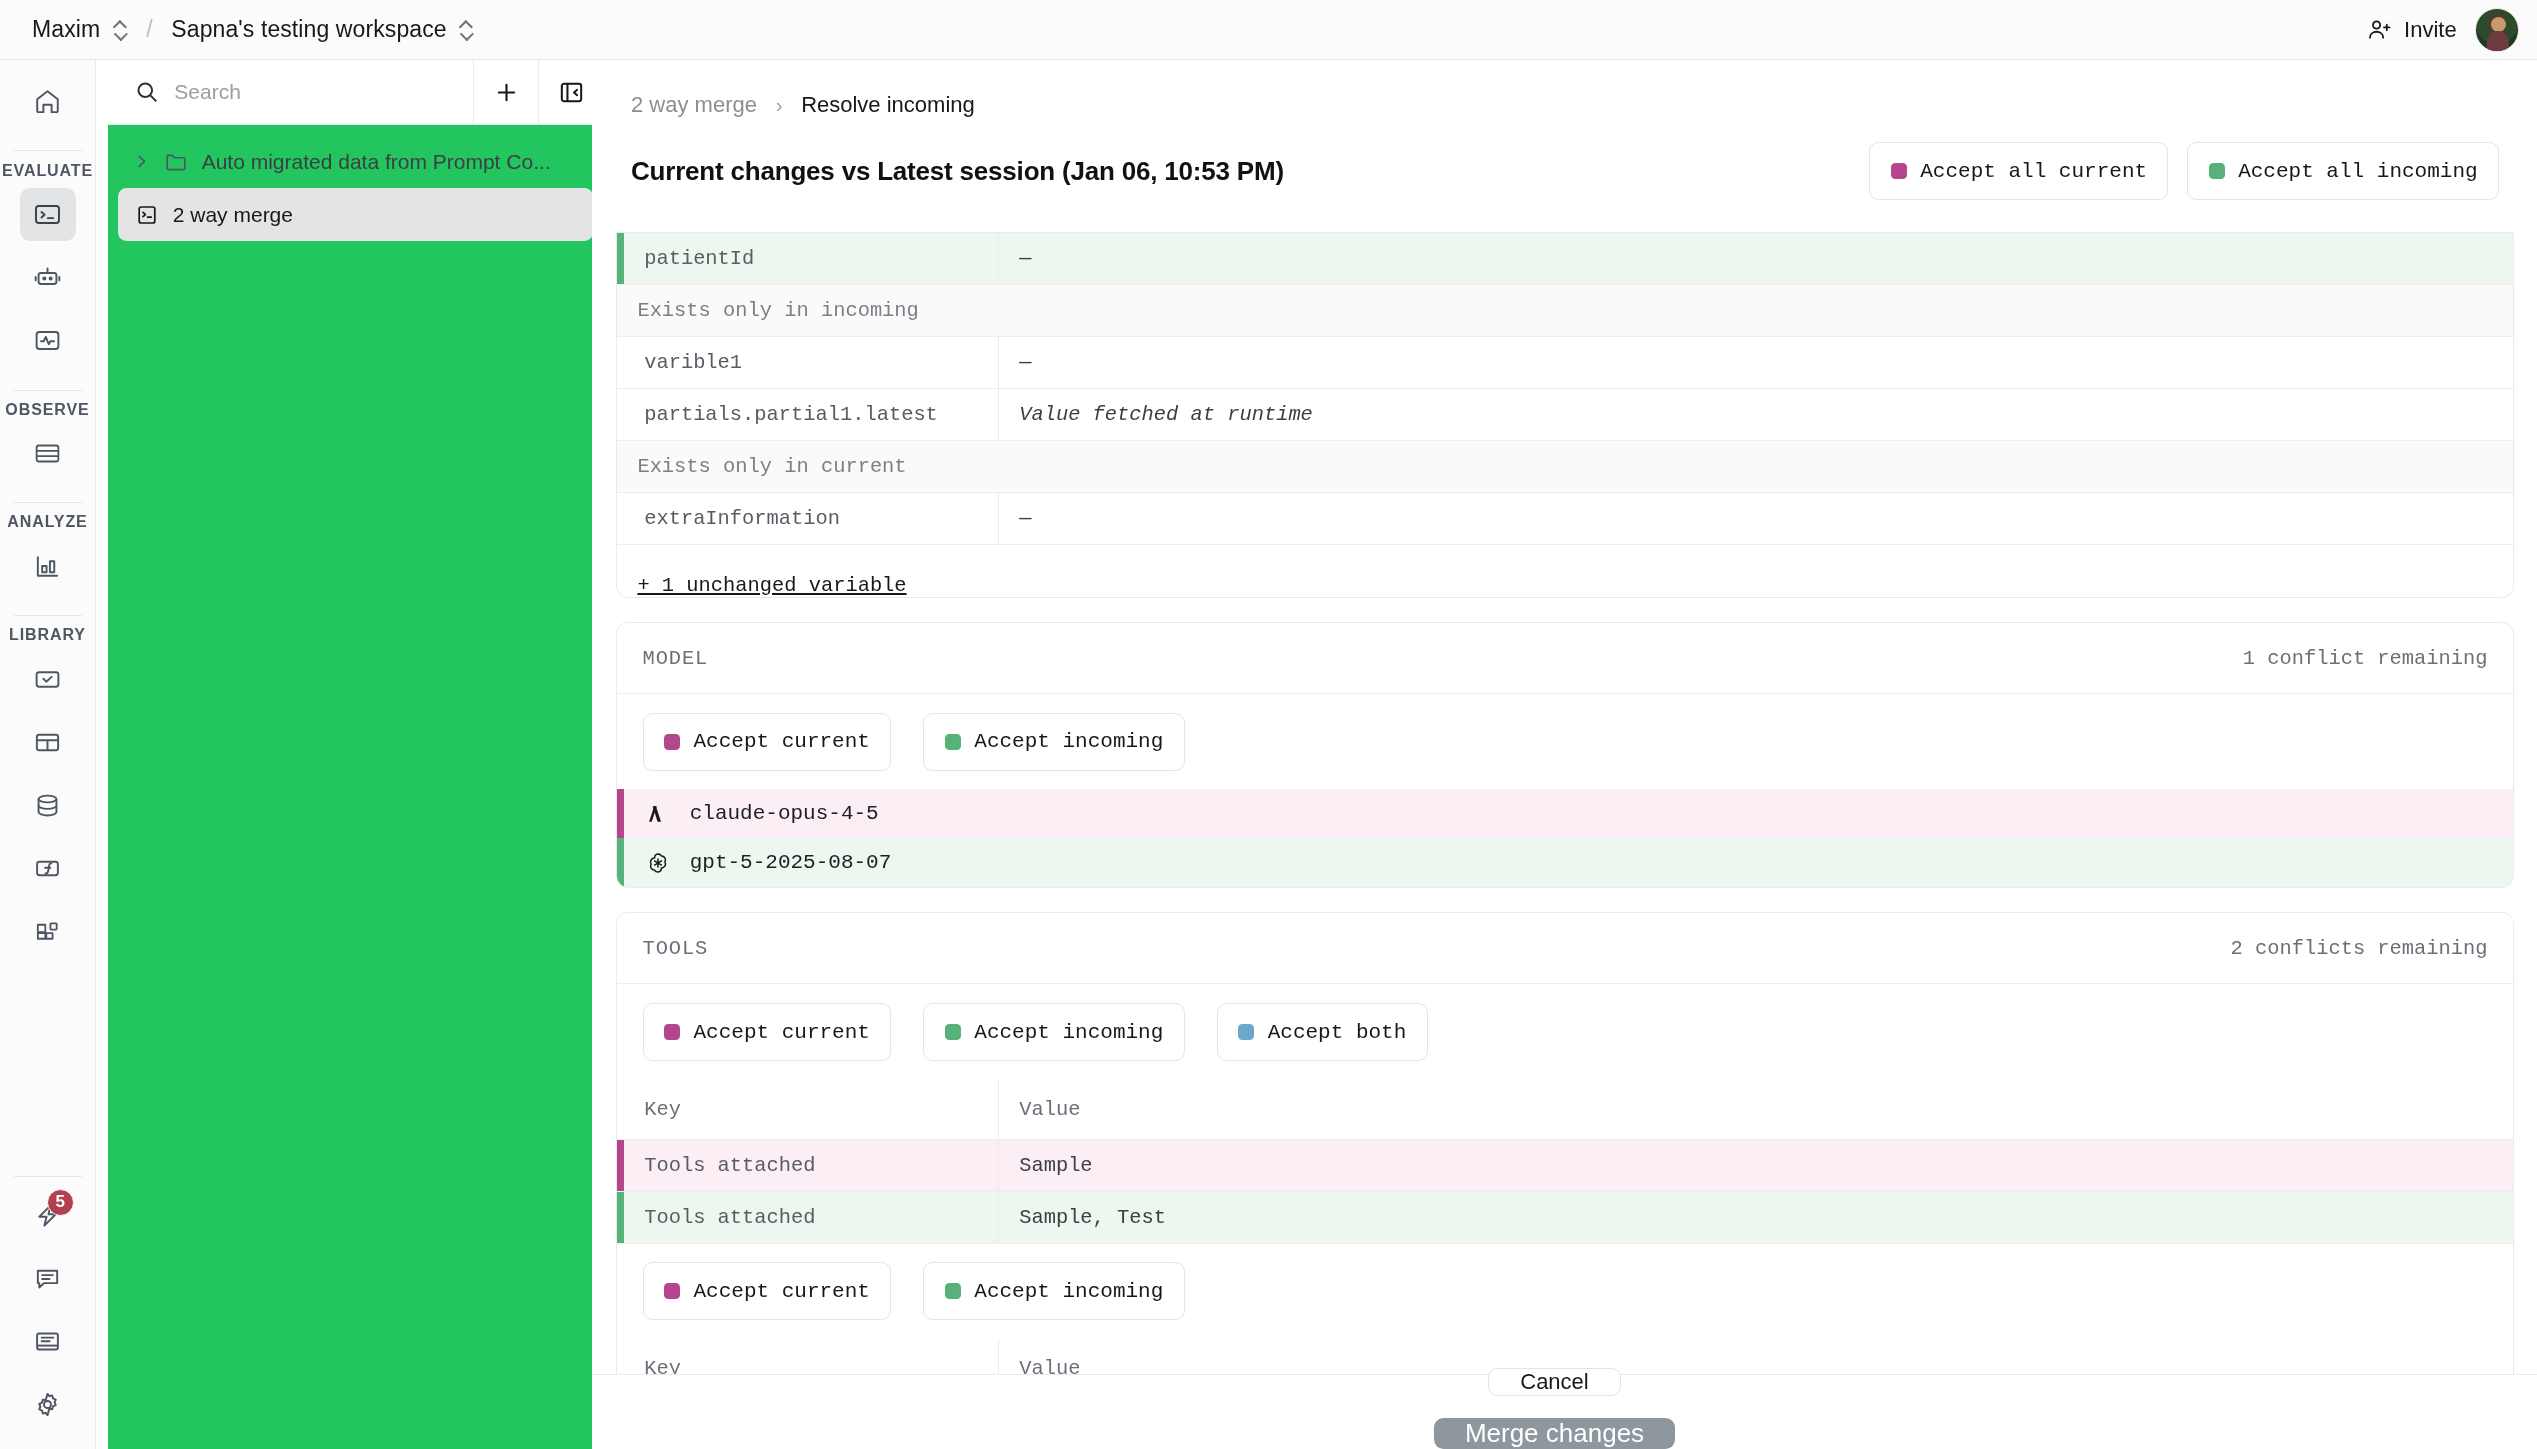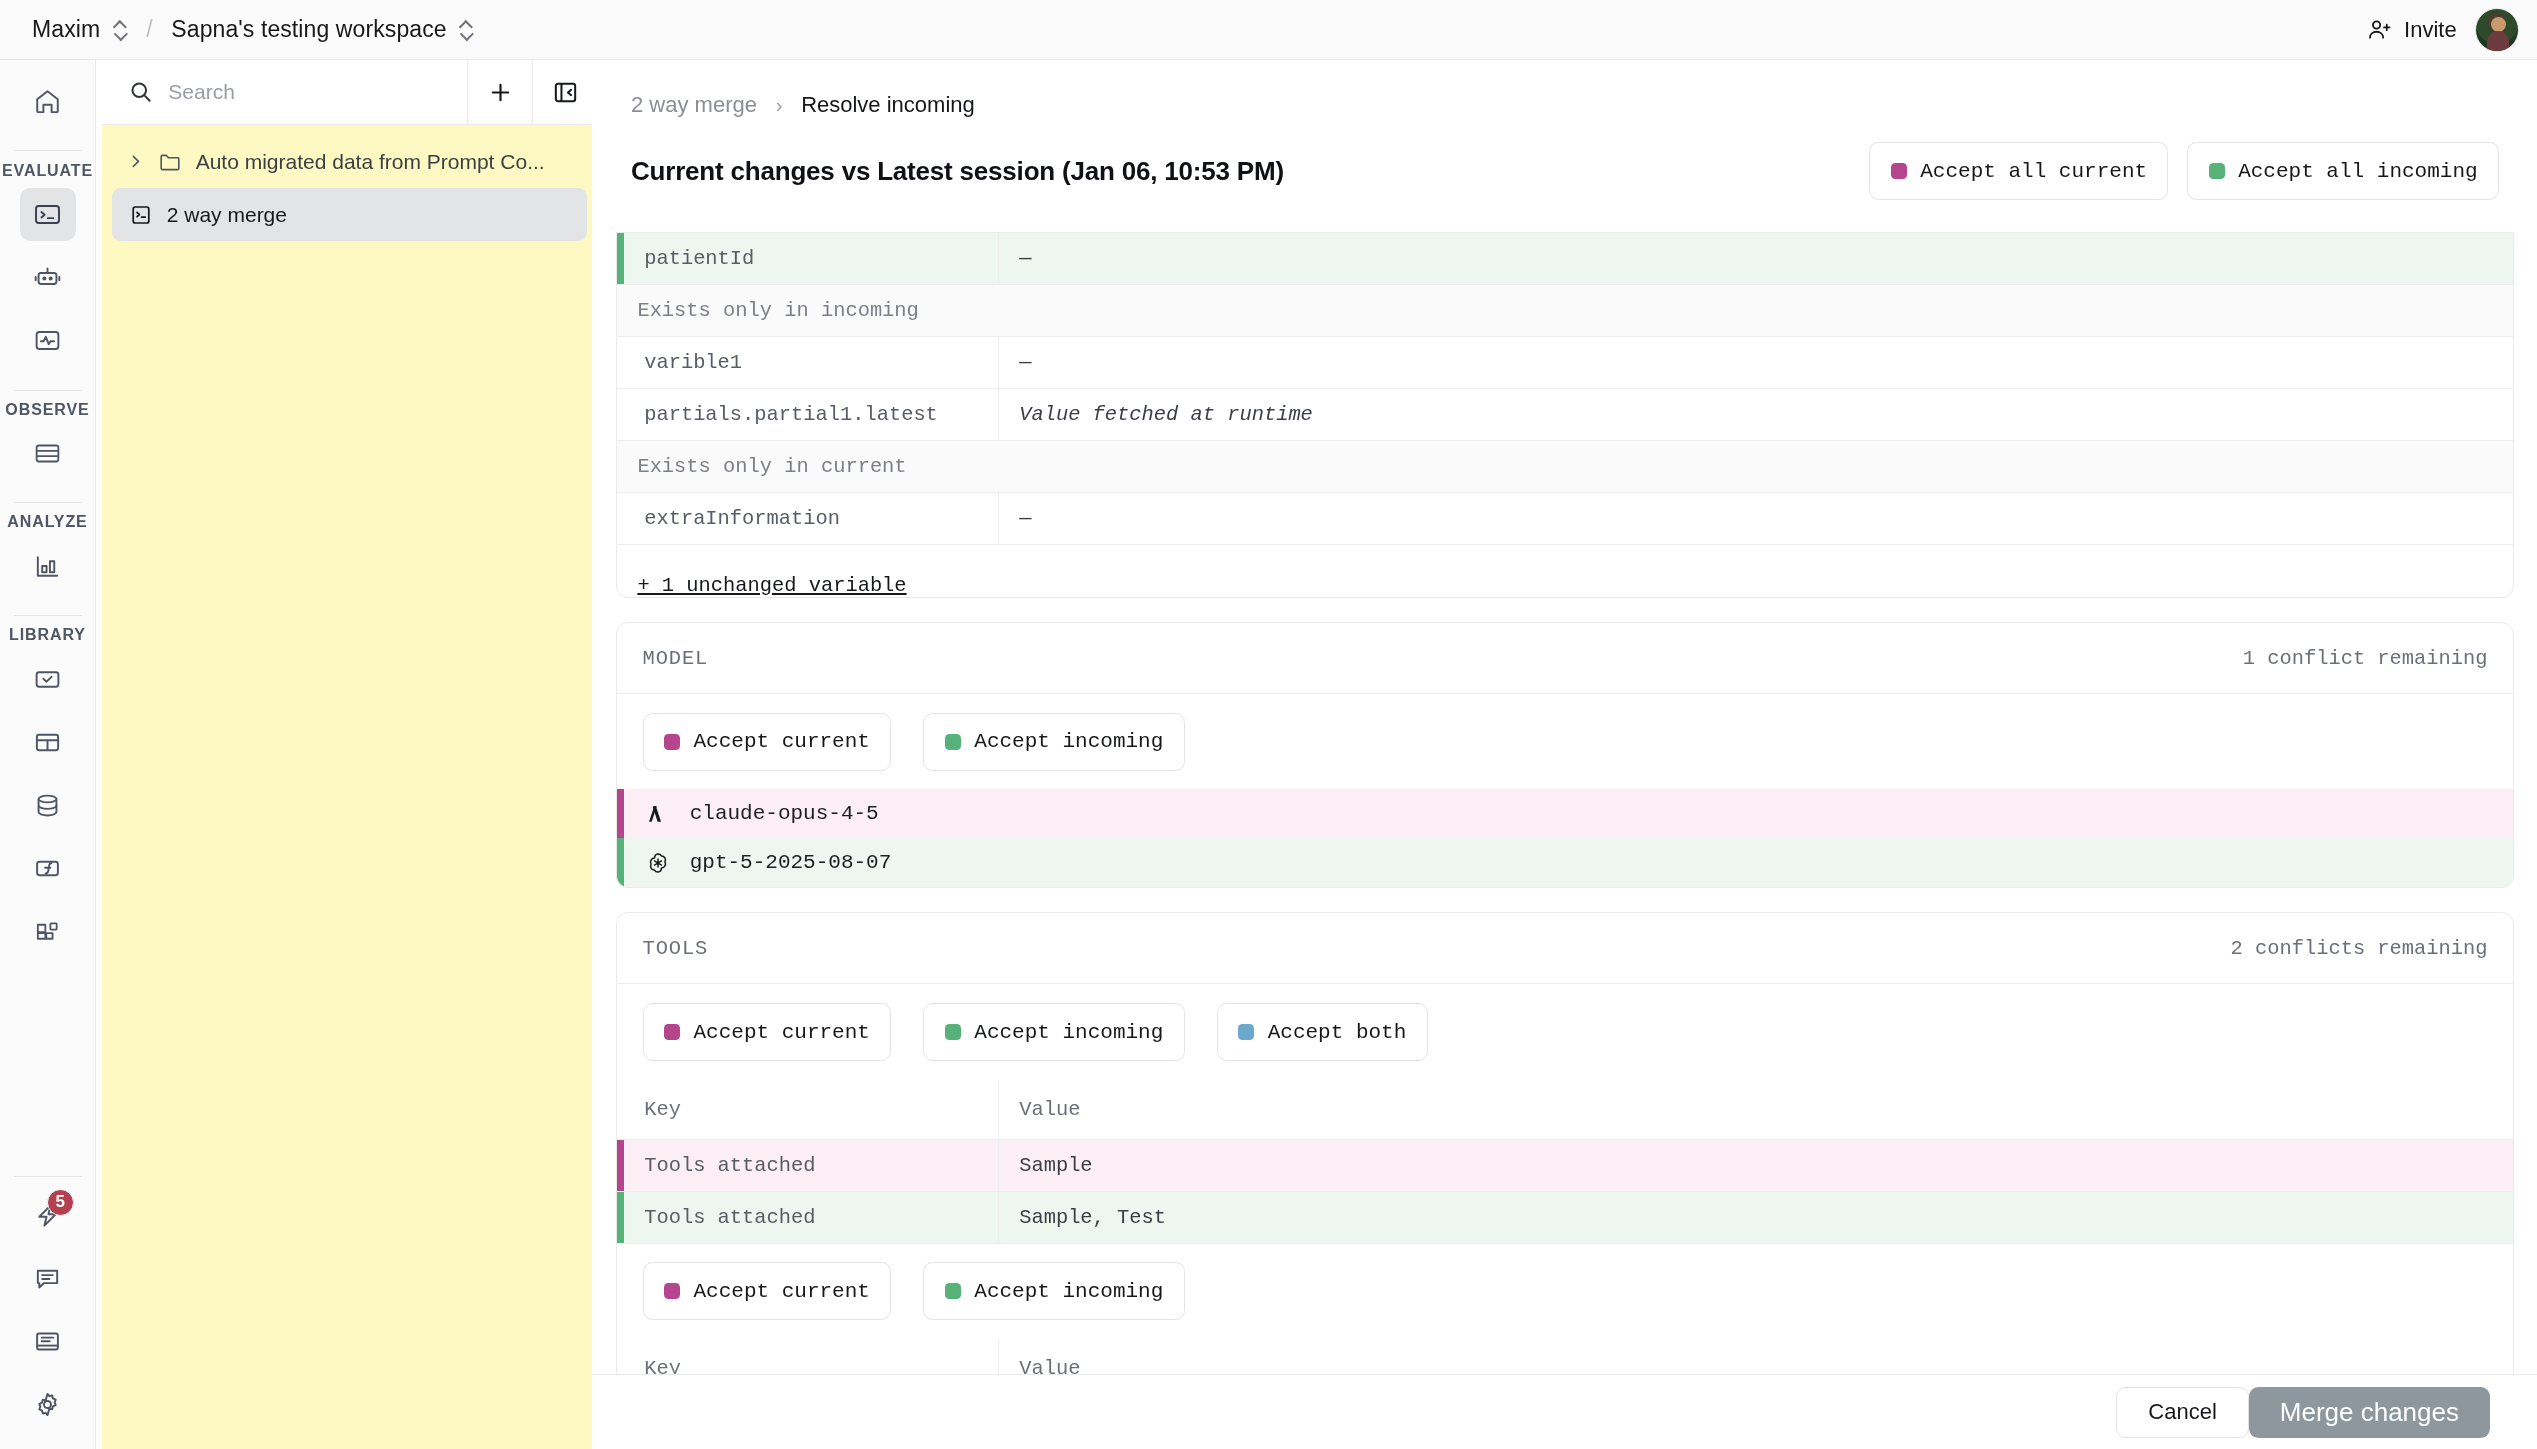--- a/index.html
+++ b/index.html
@@ -57,22 +57,22 @@
   .rail-spacer { flex: 1; }
   .badge {
     position: absolute; top: 0px; right: 1.7px; min-width: 27px; height: 27px;
     border-radius: 13.6px; background: #b2404f; color: #fff; font-size: 17px;
     display: flex; align-items: center; justify-content: center; font-weight: 600;
     border: 1.7px solid #fbfbfb;
   }
 
   
   .panel {
-    position: absolute; left: 102px; top: 60px; width: 496px; height: 1390px;
-    background: #fef9c3; border-right: 0.9px solid #e9e9e9;
+    position: absolute; left: 108px; top: 60px; width: 496px; height: 1390px;
+    background: #22c55e; border-right: 0.9px solid #e9e9e9;
   }
   .panel-head { height: 65px; display:flex; align-items: stretch; border-bottom: 0.9px solid #eaeaea;
                 background:#fff; }
   .search-wrap { flex: 1; display: flex; align-items: center; gap: 15.3px; padding-left: 25.5px; }
   .search-input { border: none; outline: none; font-size: 21px; color: #17181a; background: transparent;
                   width: 90%; font-family: "Liberation Sans", sans-serif; }
   .search-input::placeholder { color: #9a9da2; }
   .panel-ibtn { width: 65px; display:flex; align-items:center; justify-content:center;
                 border-left: 0.9px solid #eaeaea; background:#fff; }
   .tree { padding: 10.2px 10.2px 0 10.2px; }
@@ -148,21 +148,21 @@
   .th-key { width: 375px; flex: none; display:flex; align-items:center; padding-left: 20.4px;
             font-size: 20.4px; color: #6b7078; border-right: 0.9px solid #ededee;
             font-family: "Liberation Mono", monospace; }
   .th-val { flex: 1; display:flex; align-items:center; padding-left: 20.4px;
             font-size: 20.4px; color: #6b7078; font-family: "Liberation Mono", monospace; }
 
   
   .footer {
     position: absolute; left: 592px; top: 1374px; width: 1946px; height: 75px;
     border-top: 0.9px solid #e9eaec; background: #fff;
-    display: flex; align-items: center; justify-content: flex-end; padding-right: 48px;
+    display: flex; align-items: center; justify-content: flex-end; gap: 22px; padding-right: 21px; flex-direction: column;
   }
   .btn-cancel { height: 51px; padding: 0 31px; border: 0.9px solid #e3e4e6; border-radius: 9.4px;
                 background: #fff; font-size: 22px; color: #17181a; }
   .btn-merge { height: 51px; padding: 0 31px; border: none; border-radius: 9.4px;
                background: #8d979d; font-size: 26px; color: #ffffff; }
   svg { display: block; }
 </style>
 </head>
 <body>
 

